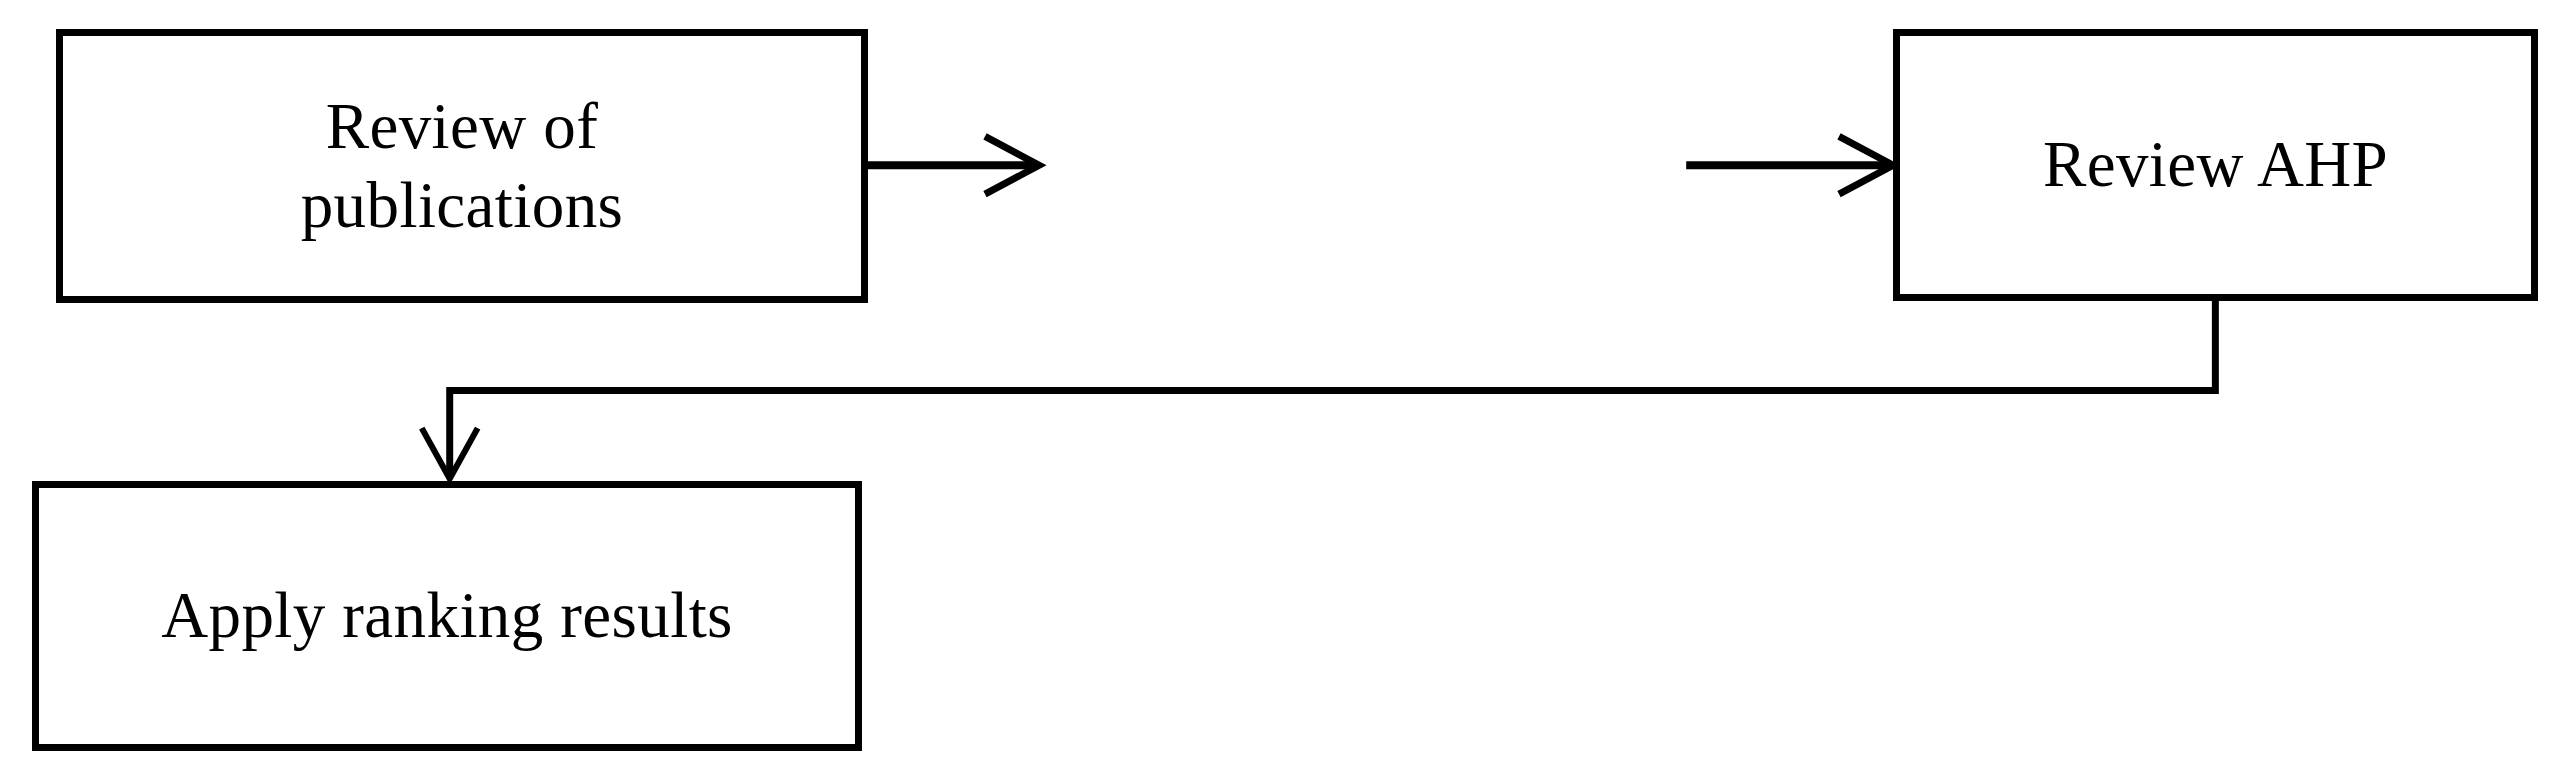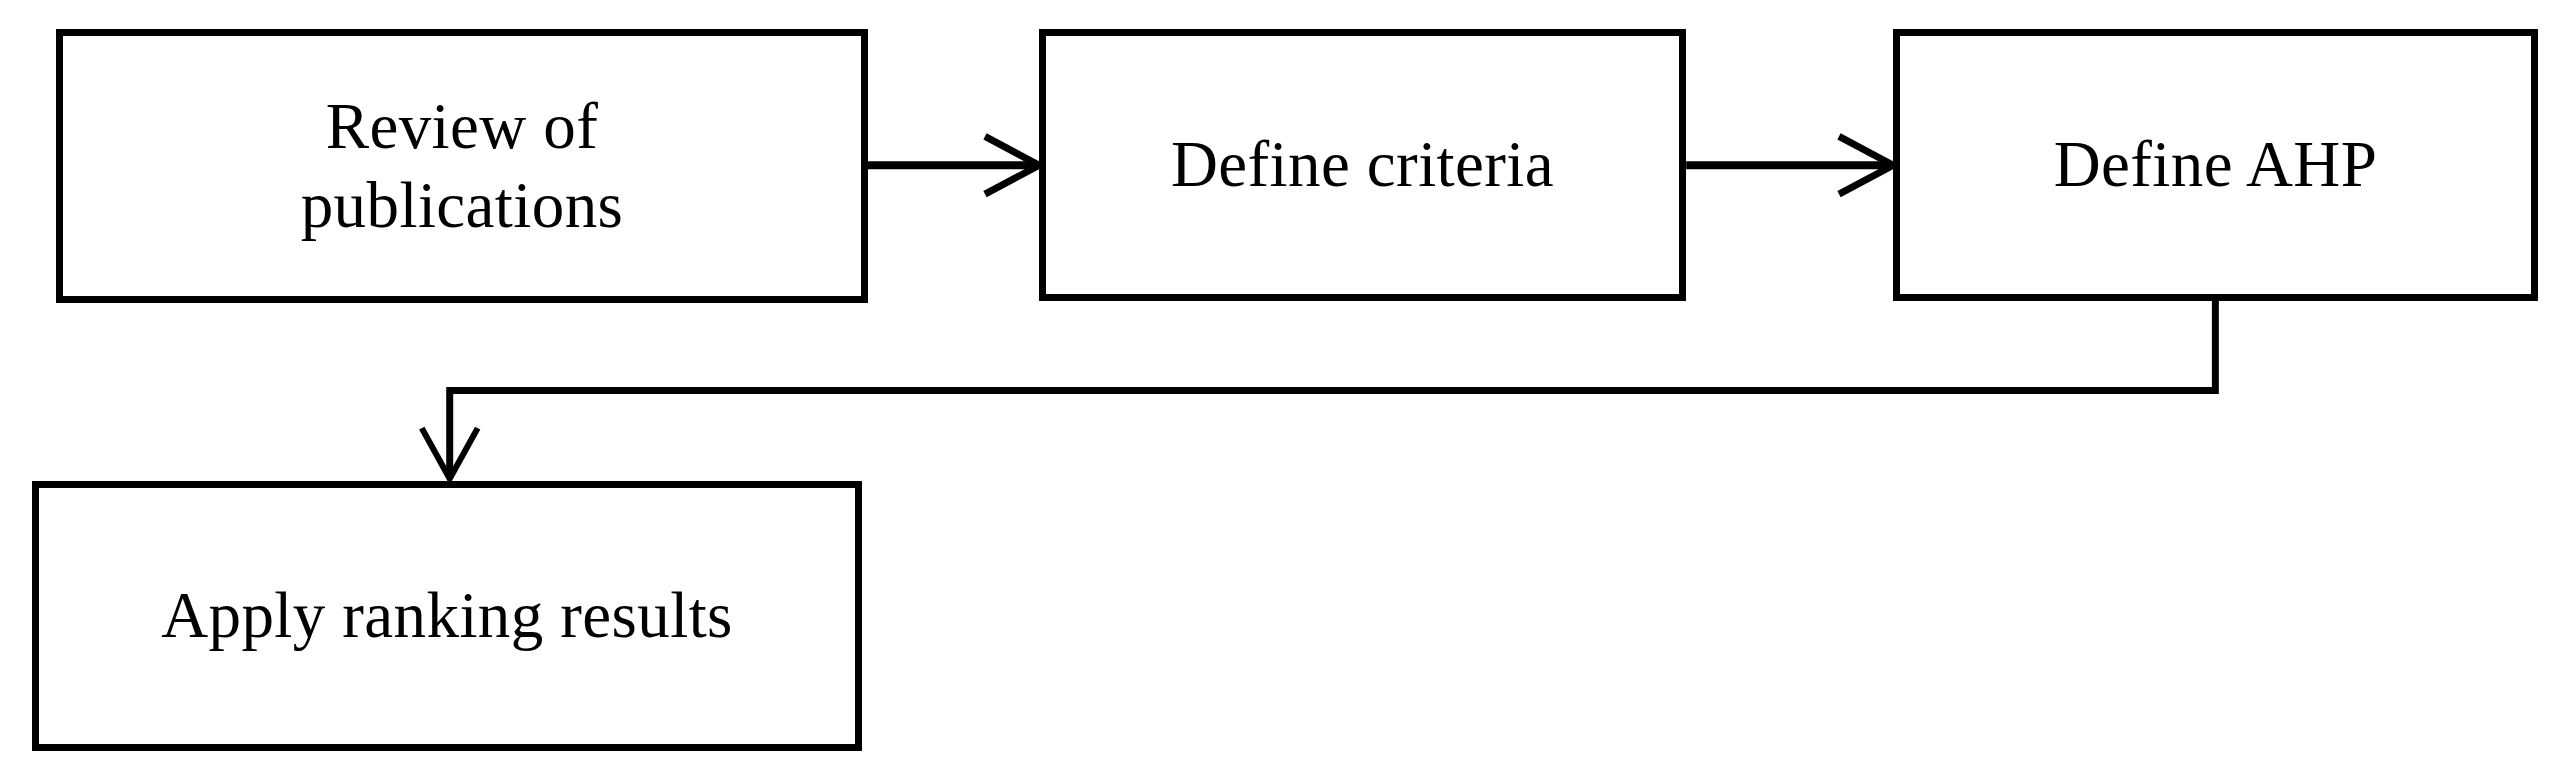--- a/index.html
+++ b/index.html
@@ -66,26 +66,23 @@
       <path d="M 2537 344 L 2537 447 L 515 447 L 515 542" fill="none" stroke="#000000" stroke-width="8"></path>
       <polyline points="483,490 515,548 547,490" fill="none" stroke="#000000" stroke-width="7"></polyline>
     </g>
   </svg>
 
   <div class="node" id="node-review">
     <span class="node-label">Review of
 publications</span>
   </div>
 
-  <div class="node" id="node-define">
-    <span class="node-label">Define criteria</span>
-  </div>
 
   <div class="node" id="node-ahp">
-    <span class="node-label">Define AHP</span>
+    <span class="node-label">Review AHP</span>
   </div>
 
   <div class="node" id="node-final">
     <span class="node-label">Apply ranking results</span>
   </div>
 
 </div>
 
 
 </body></html>

